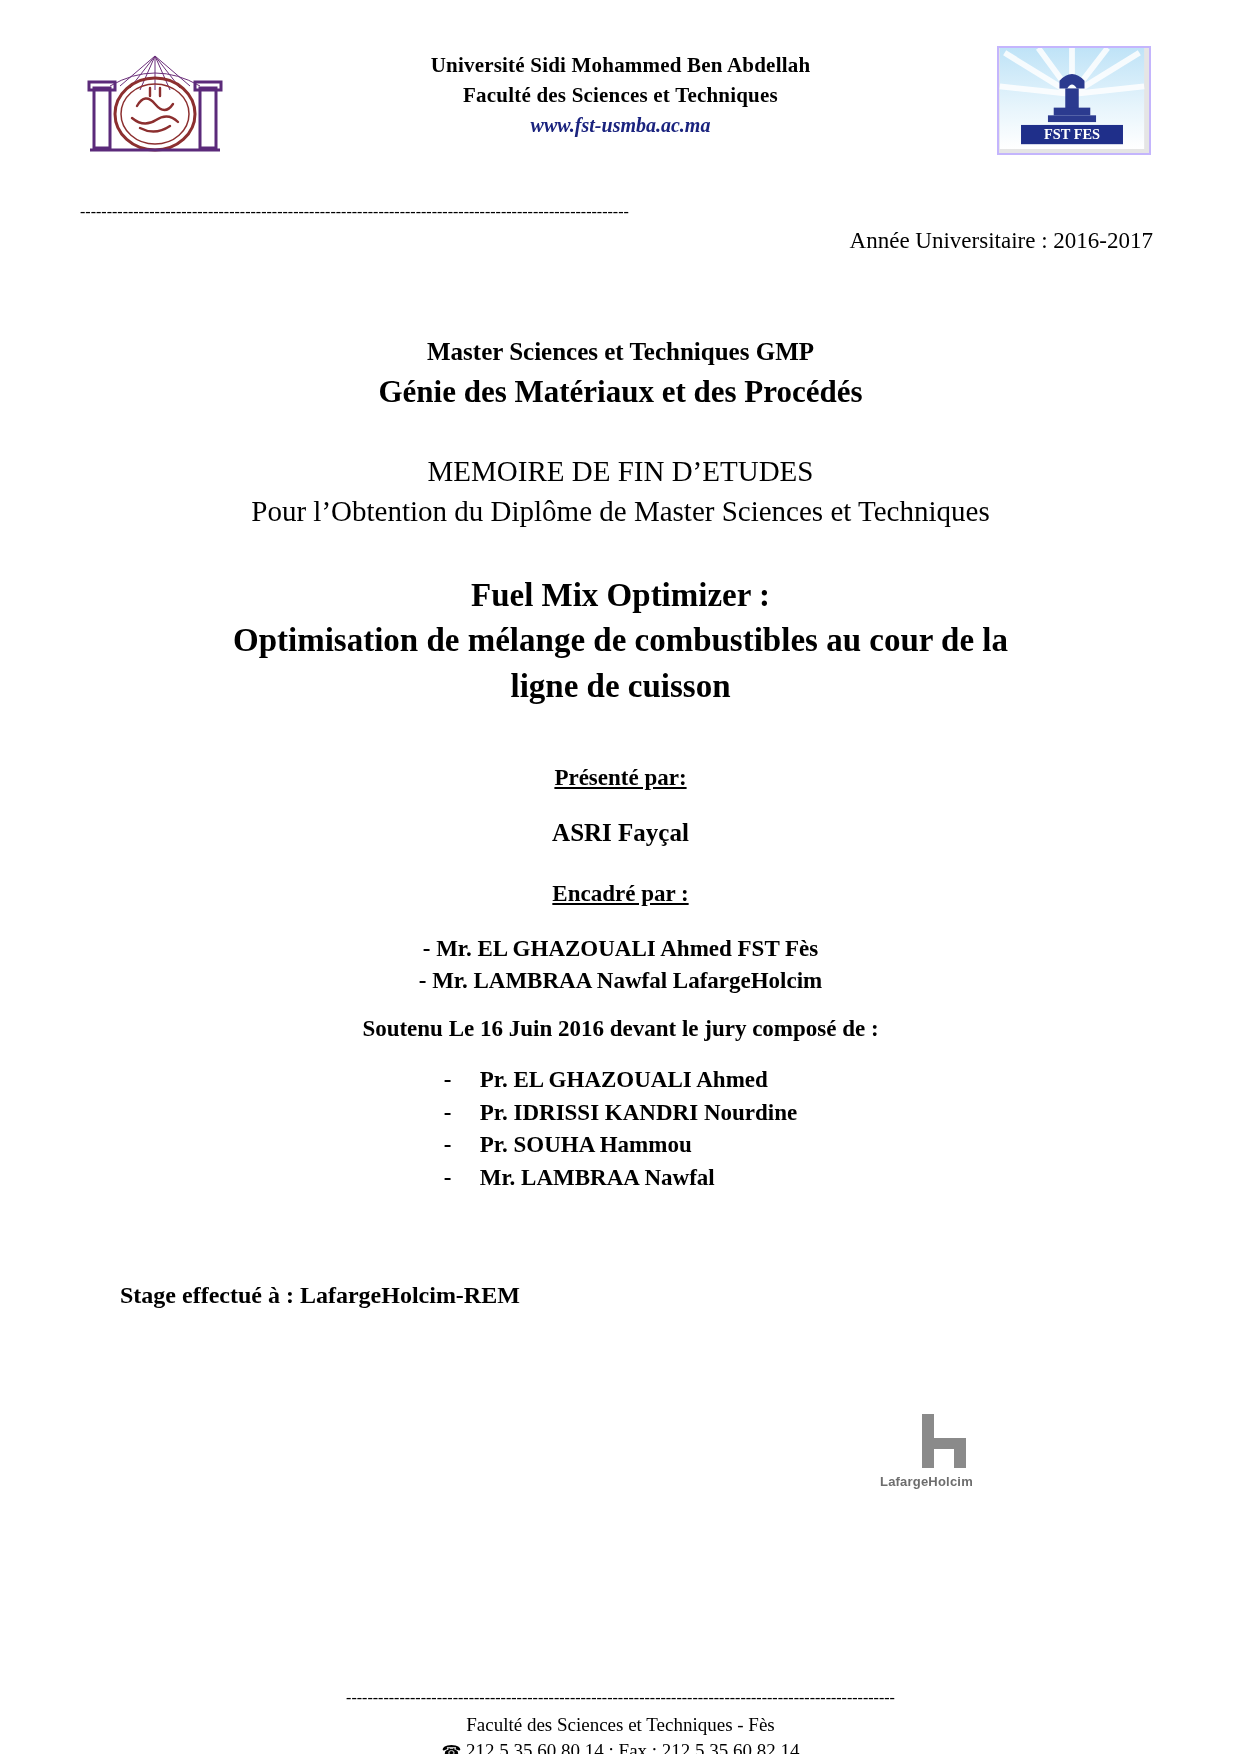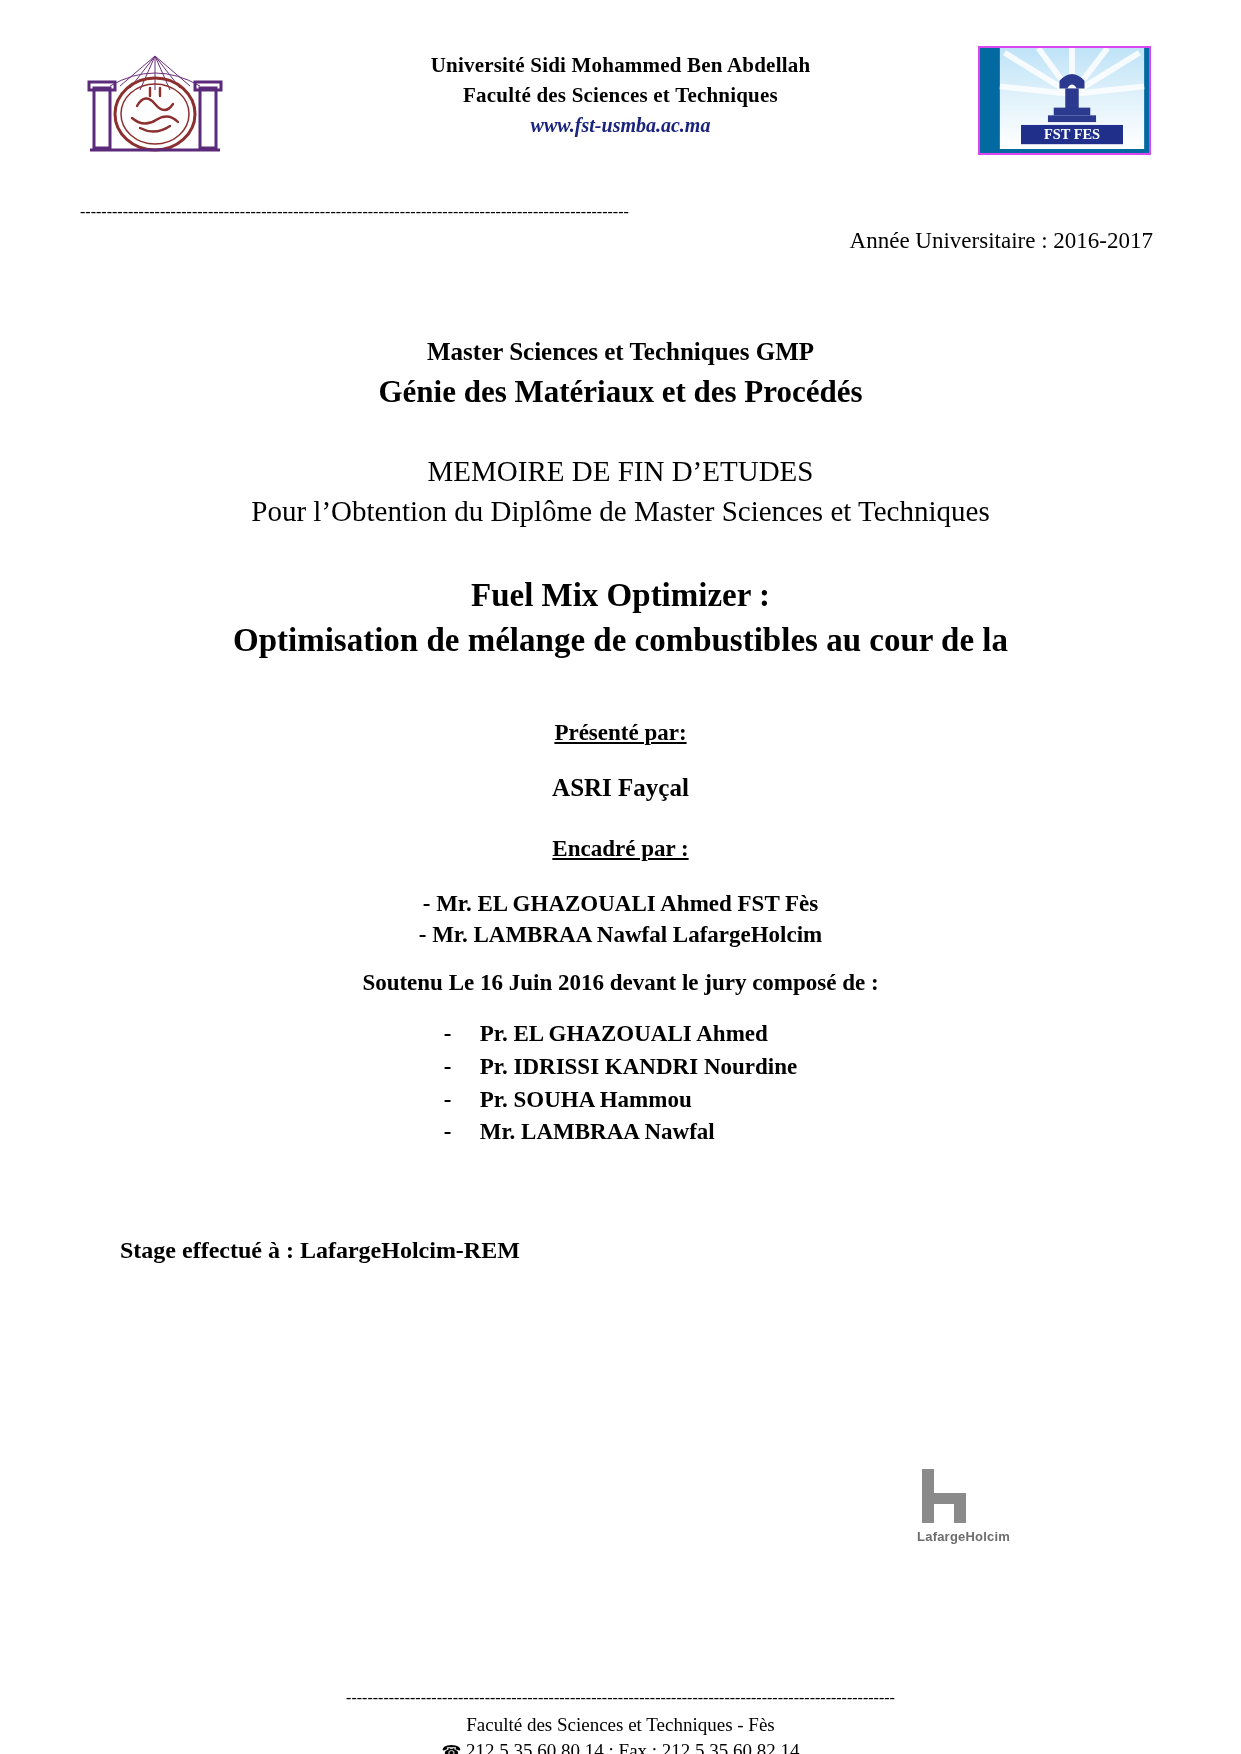--- a/index.html
+++ b/index.html
@@ -35,24 +35,23 @@
     top: 8px;
     width: 150px;
     height: 115px;
   }
   .fst-logo {
     position: absolute;
     right: 10px;
     top: 8px;
     width: 150px;
     height: 105px;
-    border: 2px solid #d946ef;
-    background: #0369a1;
+    border: 2px solid #c4b5fd;
+    background: #e5e5e5;
     overflow: hidden;
-    padding-left: 19px;
   }
   .header-center {
     text-align: center;
     padding-top: 12px;
   }
   .header-center .l1,
   .header-center .l2 {
     font-weight: bold;
     font-size: 21px;
     line-height: 1.45;
@@ -167,23 +166,23 @@
     margin: 88px 0 0 30px;
     text-align: left;
     font-weight: bold;
     font-size: 24px;
   }
 
   
   .lafarge-wrap {
     position: absolute;
     left: 880px;
-    top: 1431px;
+    top: 1376px;
     width: 130px;
-    text-align: right;
+    text-align: left;
   }
   .lafarge-mark {
     width: 54px;
     height: 54px;
     margin: 0 auto;
     position: relative;
   }
   .lafarge-mark .bar-v {
     position: absolute;
     left: 4px;
@@ -327,20 +326,21 @@
 
     <div class="master-line">Master Sciences et Techniques GMP</div>
     <div class="gmp-title">Génie des Matériaux et des Procédés</div>
 
     <div class="memoire">MEMOIRE DE FIN D’ETUDES</div>
     <div class="pour">Pour l’Obtention du Diplôme de Master Sciences et Techniques</div>
 
     <div class="main-title">
       <div>Fuel Mix Optimizer :</div>
       <div>Optimisation de mélange de combustibles au cour de la</div>
+      <div>ligne de cuisson</div>
     </div>
 
     <div class="presente-label">Présenté par:</div>
     <div class="presente-name">ASRI Fayçal</div>
 
     <div class="encadre-label">Encadré par :</div>
     <div class="supervisors">
       <div>- Mr. EL GHAZOUALI Ahmed FST Fès</div>
       <div>- Mr. LAMBRAA Nawfal LafargeHolcim</div>
     </div>

